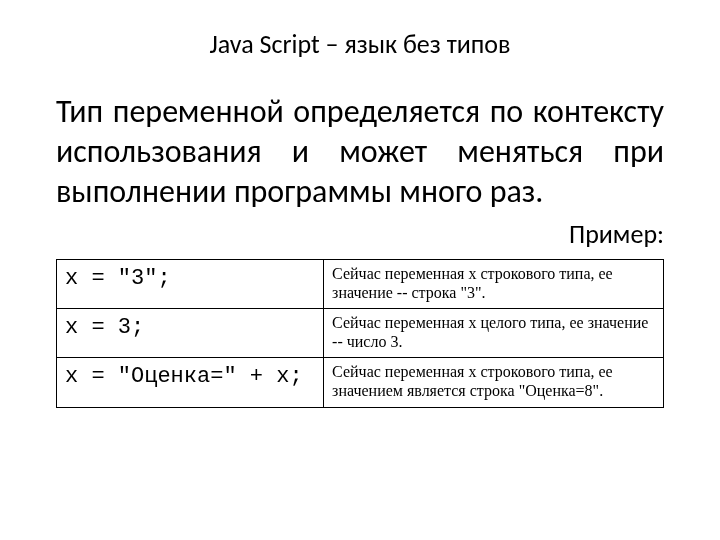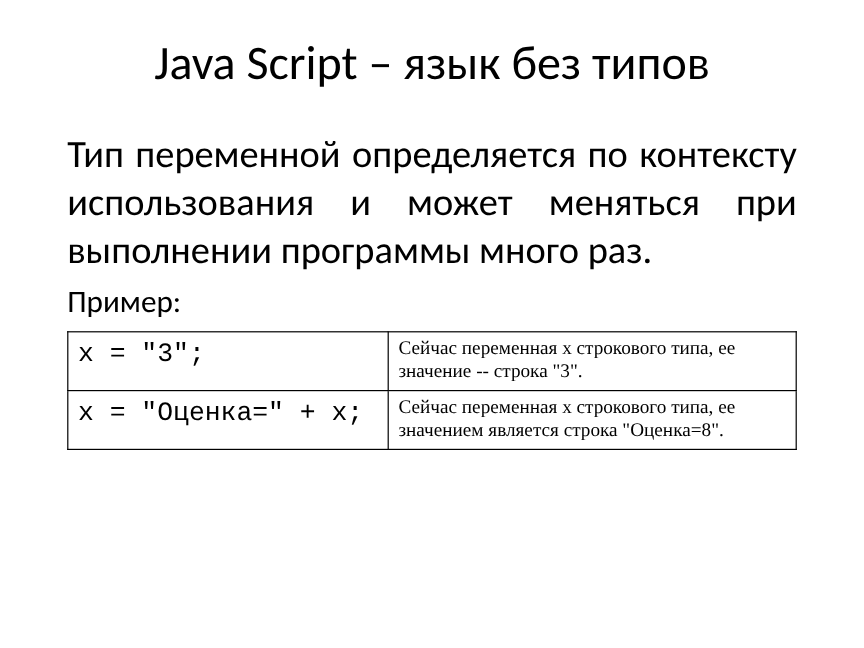--- a/index.html
+++ b/index.html
@@ -5,36 +5,37 @@
     * { box-sizing: border-box; margin: 0; padding: 0; }
     body {
       width: 720px;
       height: 540px;
       background: #fff;
       font-family: Calibri, "Segoe UI", Arial, sans-serif;
       color: #000;
       padding: 28px 56px 20px 56px;
     }
     .title {
-      font-size: 40px;
+      font-size: 26px;
       font-weight: 400;
       text-align: center;
       margin-bottom: 32px;
       white-space: nowrap;
     }
     .para {
       font-size: 32px;
       line-height: 1.25;
       text-align: justify;
       margin-bottom: 6px;
     }
     .label {
       font-size: 26px;
       line-height: 1.25;
       margin-bottom: 8px;
+      text-align: right;
     }
     table.example {
       width: 100%;
       border-collapse: collapse;
       table-layout: fixed;
     }
     table.example td {
       border: 1px solid #000;
       vertical-align: top;
       padding: 4px 8px 6px 8px;
@@ -62,17 +63,21 @@
 
 <p class="label">Пример:</p>
 
 <table class="example">
   <tbody>
       <tr>
     <td class="code">x = "3";</td>
     <td class="desc">Сейчас переменная x строкового типа, ее значение -- строка "3".</td>
   </tr>
   <tr>
+    <td class="code">x = 3;</td>
+    <td class="desc">Сейчас переменная x целого типа, ее значение -- число 3.</td>
+  </tr>
+  <tr>
     <td class="code">x = "Оценка=" + x;</td>
     <td class="desc">Сейчас переменная x строкового типа, ее значением является строка "Оценка=8".</td>
   </tr>
 </tbody>
   </table>
 
 </body></html>

